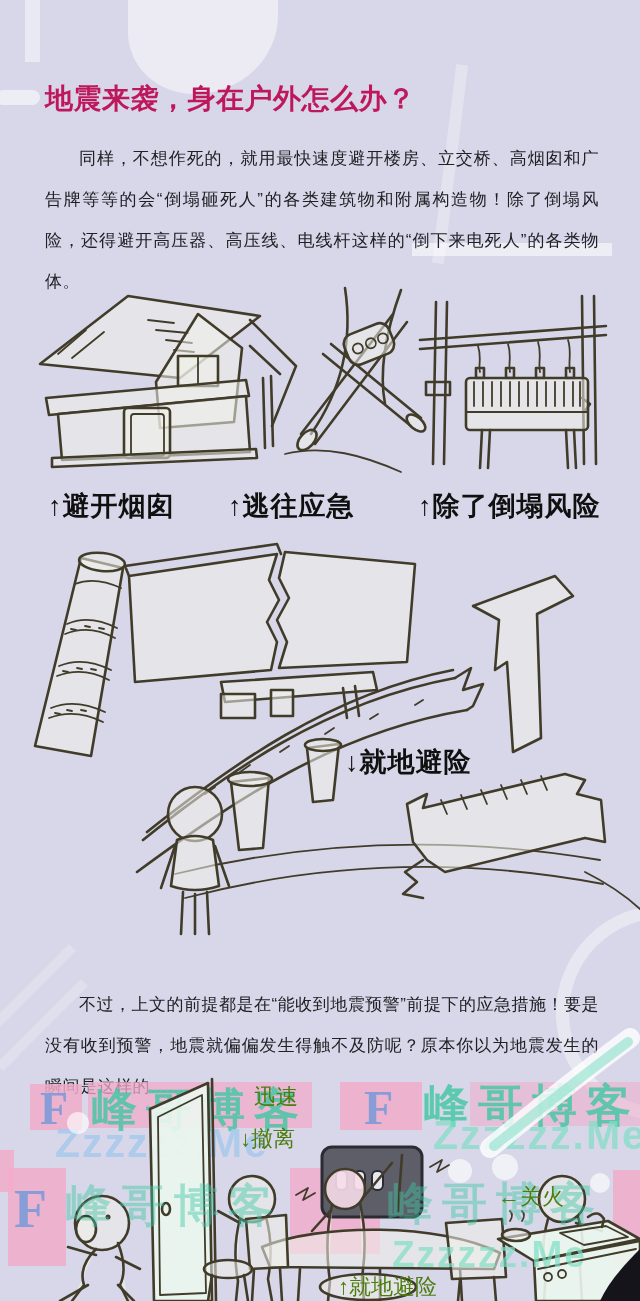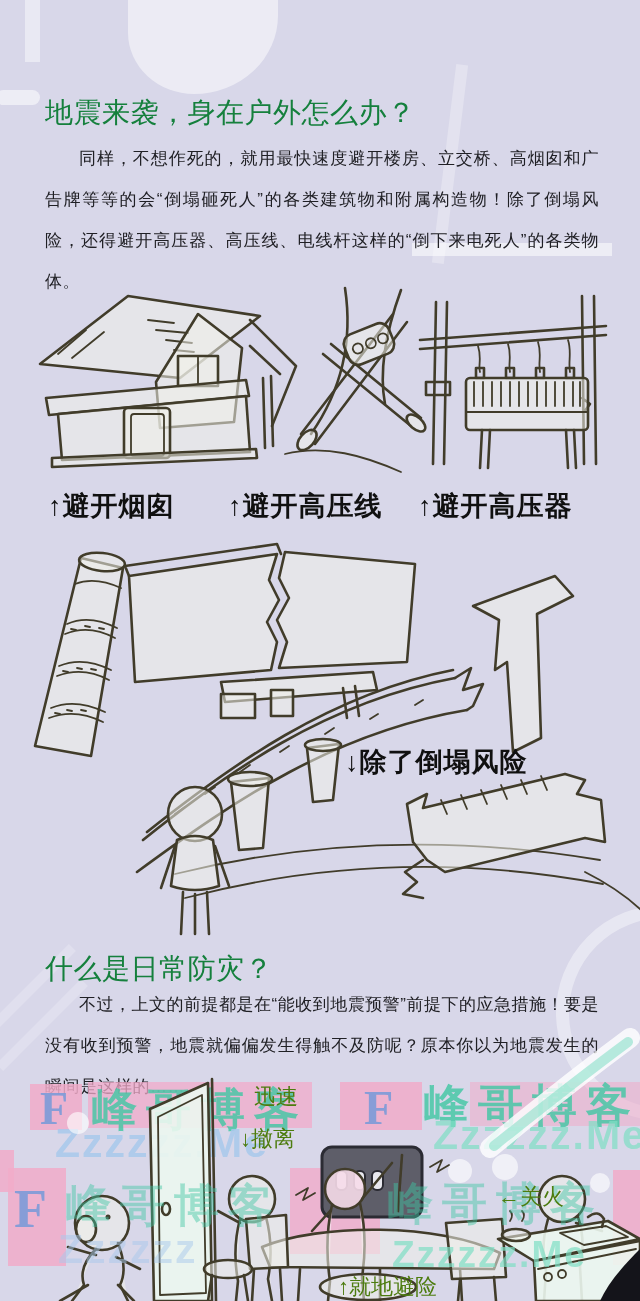--- a/index.html
+++ b/index.html
@@ -11,21 +11,21 @@
   .d-bar1{left:25px;top:0;width:15px;height:62px;background:rgba(255,255,255,.45);}
   .d-blob{left:128px;top:-46px;width:150px;height:140px;background:rgba(255,255,255,.5);border-radius:0 0 70% 55%;}
   .d-streak{left:-4px;top:90px;width:44px;height:15px;background:rgba(255,255,255,.55);border-radius:8px;}
   .d-ribbon{left:444px;top:64px;width:12px;height:200px;background:rgba(255,255,255,.28);transform:rotate(7deg);}
   .d-bar2{left:412px;top:243px;width:200px;height:13px;background:rgba(255,255,255,.55);}
   .d-circle{left:556px;top:905px;width:190px;height:190px;border:13px solid rgba(255,255,255,.4);border-radius:50%;}
   .d-diag1{left:-30px;top:985px;width:120px;height:10px;background:rgba(255,255,255,.22);transform:rotate(-45deg);}
   .d-diag2{left:-18px;top:1020px;width:120px;height:10px;background:rgba(255,255,255,.22);transform:rotate(-45deg);}
 
   
-  .h1{position:absolute;left:45px;width:560px;font-size:28px;line-height:34px;font-weight:400;color:#15803d;letter-spacing:.5px;margin-top:14px;}
+  .h1{position:absolute;left:45px;width:560px;font-size:28px;line-height:34px;font-weight:700;color:#be185d;letter-spacing:.5px;}
   .para{position:absolute;left:45px;width:554px;font-size:17px;line-height:41px;color:#202025;text-align:justify;text-indent:2em;letter-spacing:.5px;}
   .avoid-label{position:absolute;font-size:27px;font-weight:800;color:#101010;letter-spacing:1px;white-space:nowrap;}
 
   
   svg{position:absolute;overflow:visible;}
   .ink{stroke:#413c2a;stroke-width:2.6;fill:none;stroke-linecap:round;stroke-linejoin:round;}
   .thin{stroke-width:1.8;}
   .paper{fill:#f0f0ea;fill-opacity:.55;}
   .mint{fill:#ecf7ef;fill-opacity:.9;}
   .pinkfill{fill:#f6dbe9;fill-opacity:.9;}
@@ -99,22 +99,22 @@
       <rect class="ink" x="116" y="82" width="8" height="10"></rect>
         <rect class="ink" x="146" y="82" width="8" height="10"></rect>
       <rect class="ink paper" x="46" y="92" width="122" height="52" rx="4"></rect>
       <path class="ink thin" d="M54,96 V120 M63,96 V120 M72,96 V120 M81,96 V120 M90,96 V120 M99,96 V120 M108,96 V120 M117,96 V120 M126,96 V120 M135,96 V120 M144,96 V120 M153,96 V120 M160,96 V120 M46,126 L168,126"></path>
       <path class="ink" d="M62,144 L60,182 M70,144 L68,182 M146,144 L148,182 M154,144 L156,182"></path>
       <rect class="ink" x="6" y="96" width="24" height="13"></rect>
     </g>
   </svg>
 
   <div class="avoid-label" style="left:48px;top:488px">↑避开烟囱</div>
-  <div class="avoid-label" style="left:228px;top:488px">↑避开高压线</div>
-  <div class="avoid-label" style="left:418px;top:488px">↑避开高压器</div>
+  <div class="avoid-label" style="left:228px;top:488px">↑逃往应急</div>
+  <div class="avoid-label" style="left:418px;top:488px">↑除了倒塌风险</div>
 
   <svg style="left:25px;top:542px" width="590" height="392" viewBox="0 0 590 392">
     <g>
       <path class="ink paper" d="M10,204 L56,16 L98,26 L66,214 Z"></path>
       <ellipse class="ink paper" cx="77" cy="20" rx="23" ry="9" transform="rotate(6 77 20)"></ellipse>
       <path class="ink thin" d="M26,166 Q50,156 80,170 M24,176 Q50,166 78,180 M34,124 Q58,114 86,128 M32,134 Q58,124 84,138 M42,82 Q64,72 92,86 M40,92 Q64,82 90,96 M50,42 Q70,34 96,46"></path>
       <path class="ink thin" d="M30,171 l5,1 M42,168 l5,1 M56,168 l5,1 M38,129 l5,1 M52,126 l5,1 M66,127 l5,1 M46,87 l5,1 M60,84 l5,1 M74,86 l5,1"></path>
     </g>
     <g>
       <path class="ink" d="M104,34 L100,24 L252,2 L256,12"></path>
@@ -143,23 +143,22 @@
       <path class="ink thin" d="M560,330 C590,345 610,360 628,380"></path>
     </g>
     <g>
       <circle class="ink paper" cx="170" cy="272" r="27"></circle>
       <path class="ink paper" d="M152,298 Q170,290 188,298 L194,344 Q170,352 146,344 Z"></path>
       <path class="ink" d="M150,304 L136,346 M190,304 L204,344"></path>
       <path class="ink" d="M158,350 L156,392 M170,352 L170,392 M182,350 L184,392"></path>
     </g>
   </svg>
 
-  <div class="avoid-label" style="left:345px;top:744px">↓除了倒塌风险</div>
-
-  <div class="h1" style="top:938px">什么是日常防灾？</div>
+  <div class="avoid-label" style="left:345px;top:744px">↓就地避险</div>
+
   <div class="para" style="top:984px">不过，上文的前提都是在“能收到地震预警”前提下的应急措施！要是没有收到预警，地震就偏偏发生得触不及防呢？原本你以为地震发生的瞬间是这样的……</div>
 
   <div class="wm-pink" style="left:30px;top:1084px;width:52px;height:46px;z-index:1"></div>
   <div class="wm-pink" style="left:88px;top:1082px;width:224px;height:46px;opacity:.75;z-index:1"></div>
   <div class="wm-pink" style="left:340px;top:1082px;width:82px;height:48px;z-index:1"></div>
   <div class="wm-pink" style="left:470px;top:1082px;width:170px;height:44px;opacity:.55;z-index:1"></div>
   <div class="wm-pink" style="left:8px;top:1168px;width:58px;height:98px;z-index:1"></div>
   <div class="wm-pink" style="left:0px;top:1150px;width:14px;height:42px;z-index:1"></div>
   <div class="wm-pink" style="left:290px;top:1168px;width:90px;height:86px;opacity:.8;z-index:1"></div>
   <div class="wm-pink" style="left:613px;top:1170px;width:27px;height:95px;z-index:1"></div>
@@ -237,21 +236,20 @@
       <path class="ink mint" d="M534,190 L640,170 L640,230 L536,230 Z"></path>
       <path class="ink thin" d="M538,198 L636,178"></path>
       <circle class="ink thin" cx="548" cy="206" r="4"></circle>
         <circle class="ink thin" cx="562" cy="203" r="4"></circle>
     </g>
   </svg>
 
   <div class="wm-f" style="left:14px;top:1178px;font-size:54px;z-index:4">F</div>
   <div class="wm-teal dim" style="left:66px;top:1176px;z-index:4">峰哥博客</div>
   <div class="wm-teal dim" style="left:388px;top:1174px;z-index:4">峰哥博客</div>
-  <div class="wm-zz" style="left:58px;top:1226px;opacity:.5;z-index:4">Zzzzzz</div>
   <div class="wm-zz tealish" style="left:392px;top:1234px;font-size:37px;z-index:4">Zzzzzz.Me</div>
 
   <div class="scene-label" style="left:254px;top:1082px">迅速</div>
   <div class="scene-label" style="left:240px;top:1124px">↓撤离</div>
   <div class="scene-label" style="left:498px;top:1182px">←关火</div>
   <div class="scene-label" style="left:338px;top:1272px">↑就地避险</div>
 
   <svg class="corner-black" viewBox="0 0 46 52">
     <path d="M46,0 C30,16 14,34 6,52 L46,52 Z" fill="#14141a"></path>
   </svg>

